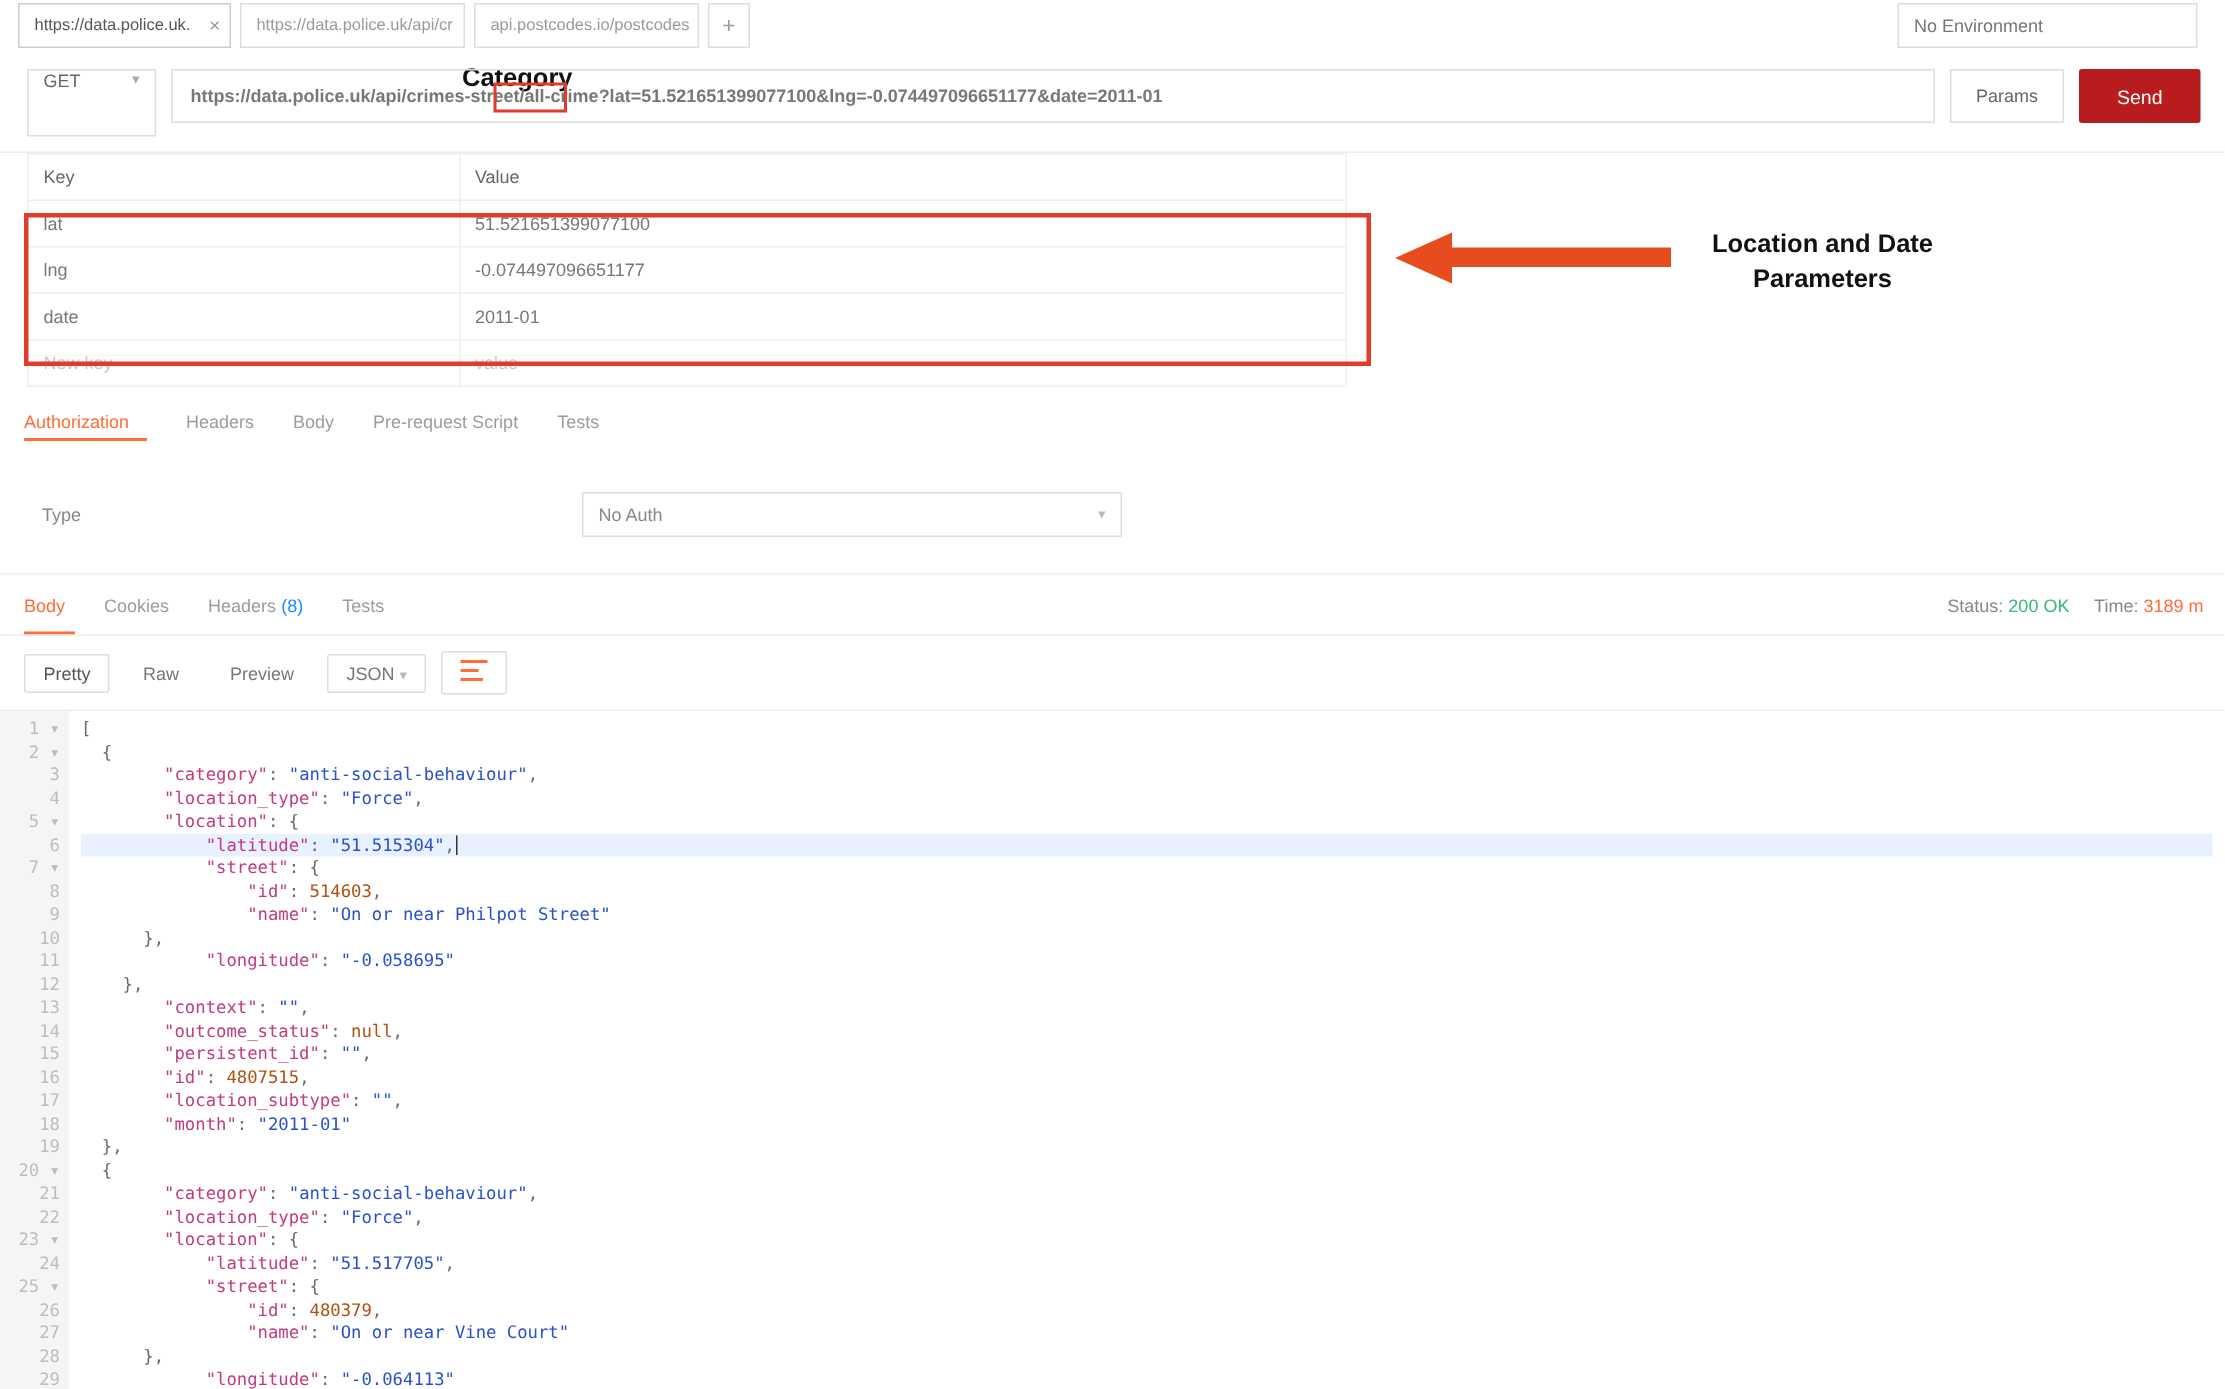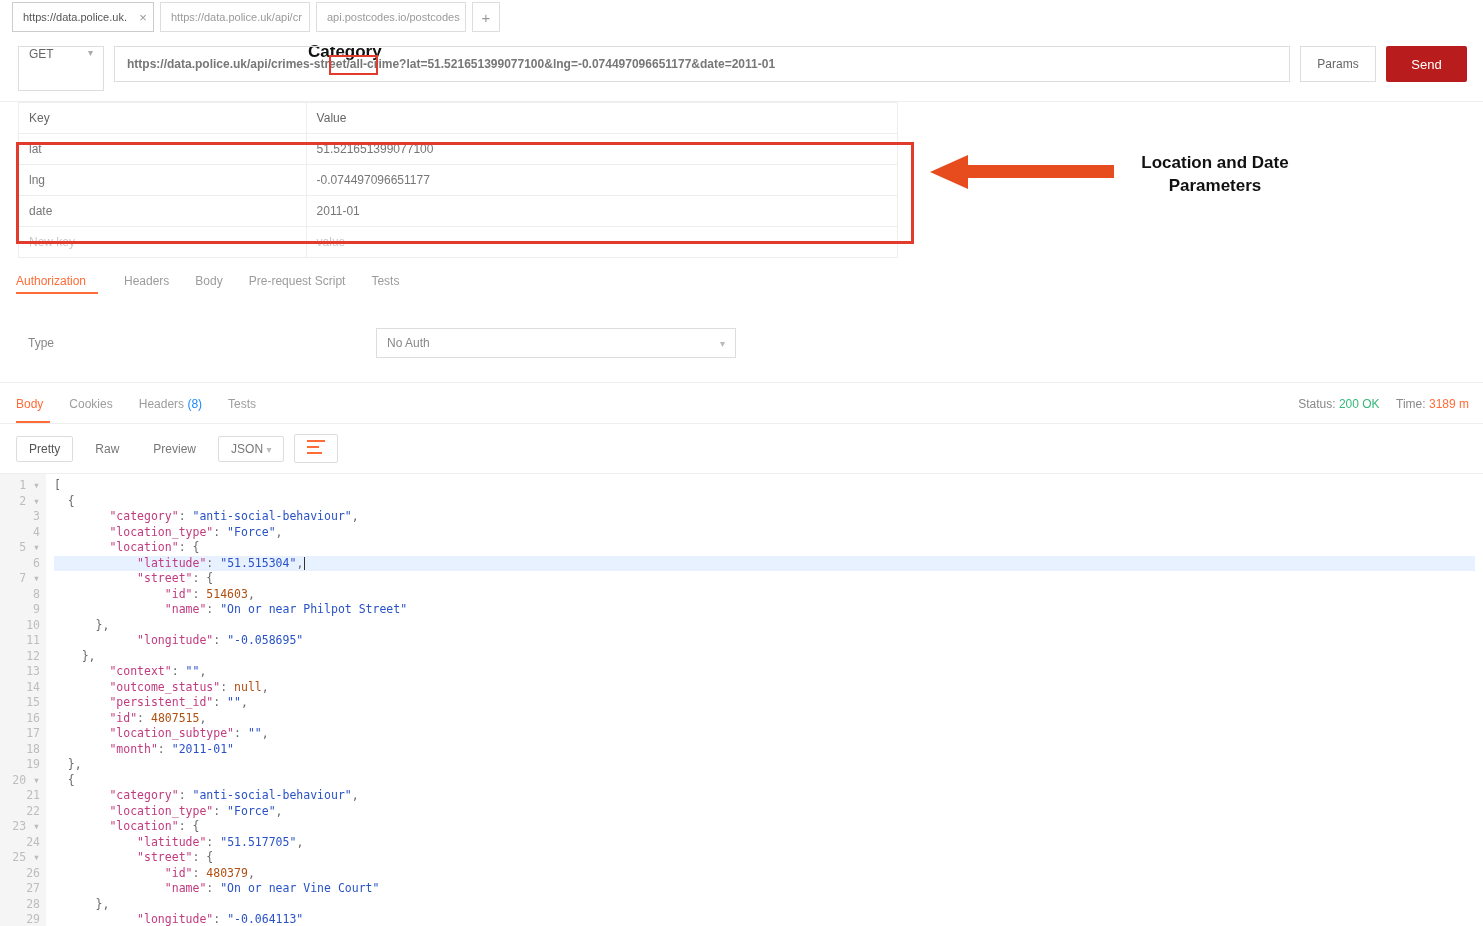--- a/index.html
+++ b/index.html
@@ -117,21 +117,21 @@
 
   
   .subtabs {
     display: flex; gap: 26px; padding: 16px 16px 10px 16px;
     color: #9c9c9c; font-size: 12px;
   }
   .subtabs .t { cursor: pointer; }
   .subtabs .t.active { color: #ff6c37; }
   .subtabs .underline { height: 2px; background:#ff6c37; width: 82px; margin-top:4px; }
 
-  .auth-row { display:flex; align-items:center; gap: 28px; padding: 24px 28px 24px 28px; border-bottom:1px solid #eee; }
+  .auth-row { display:flex; align-items:center; gap: 40px; padding: 24px 28px 24px 28px; border-bottom:1px solid #eee; }
   .auth-row .label { color:#888; width: 320px; }
   .auth-select { border:1px solid #ddd; width: 360px; height: 30px; padding:0 10px; display:flex; align-items:center; color:#888; position: relative; }
   .auth-select .chev { position:absolute; right:10px; color:#bbb; font-size:10px; }
 
   
   .resp-tabs { display:flex; gap: 26px; padding: 14px 16px 10px 16px; color:#9c9c9c; position: relative; }
   .resp-tabs .t { cursor:pointer; }
   .resp-tabs .t.active { color:#ff6c37; }
   .resp-tabs .badge { color:#1a8bff; font-weight:500; }
   .resp-meta { position:absolute; right: 14px; top: 14px; color:#888; }
@@ -175,20 +175,23 @@
     <span>https://data.police.uk.</span>
     <span class="close">×</span>
   </div>
   <div class="tab">
     <span>https://data.police.uk/api/cr</span>
   </div>
   <div class="tab">
     <span>api.postcodes.io/postcodes</span>
   </div>
   <div class="tab add">+</div>
+  <div class="env">
+    <span>No Environment</span>
+  </div>
 </div>
 
 <div class="annot annot-cat">Category</div>
 
 <div class="request-bar">
   <div class="method">
     <span>GET</span>
     <span class="chev">▾</span>
   </div>
   <div class="url-input">

